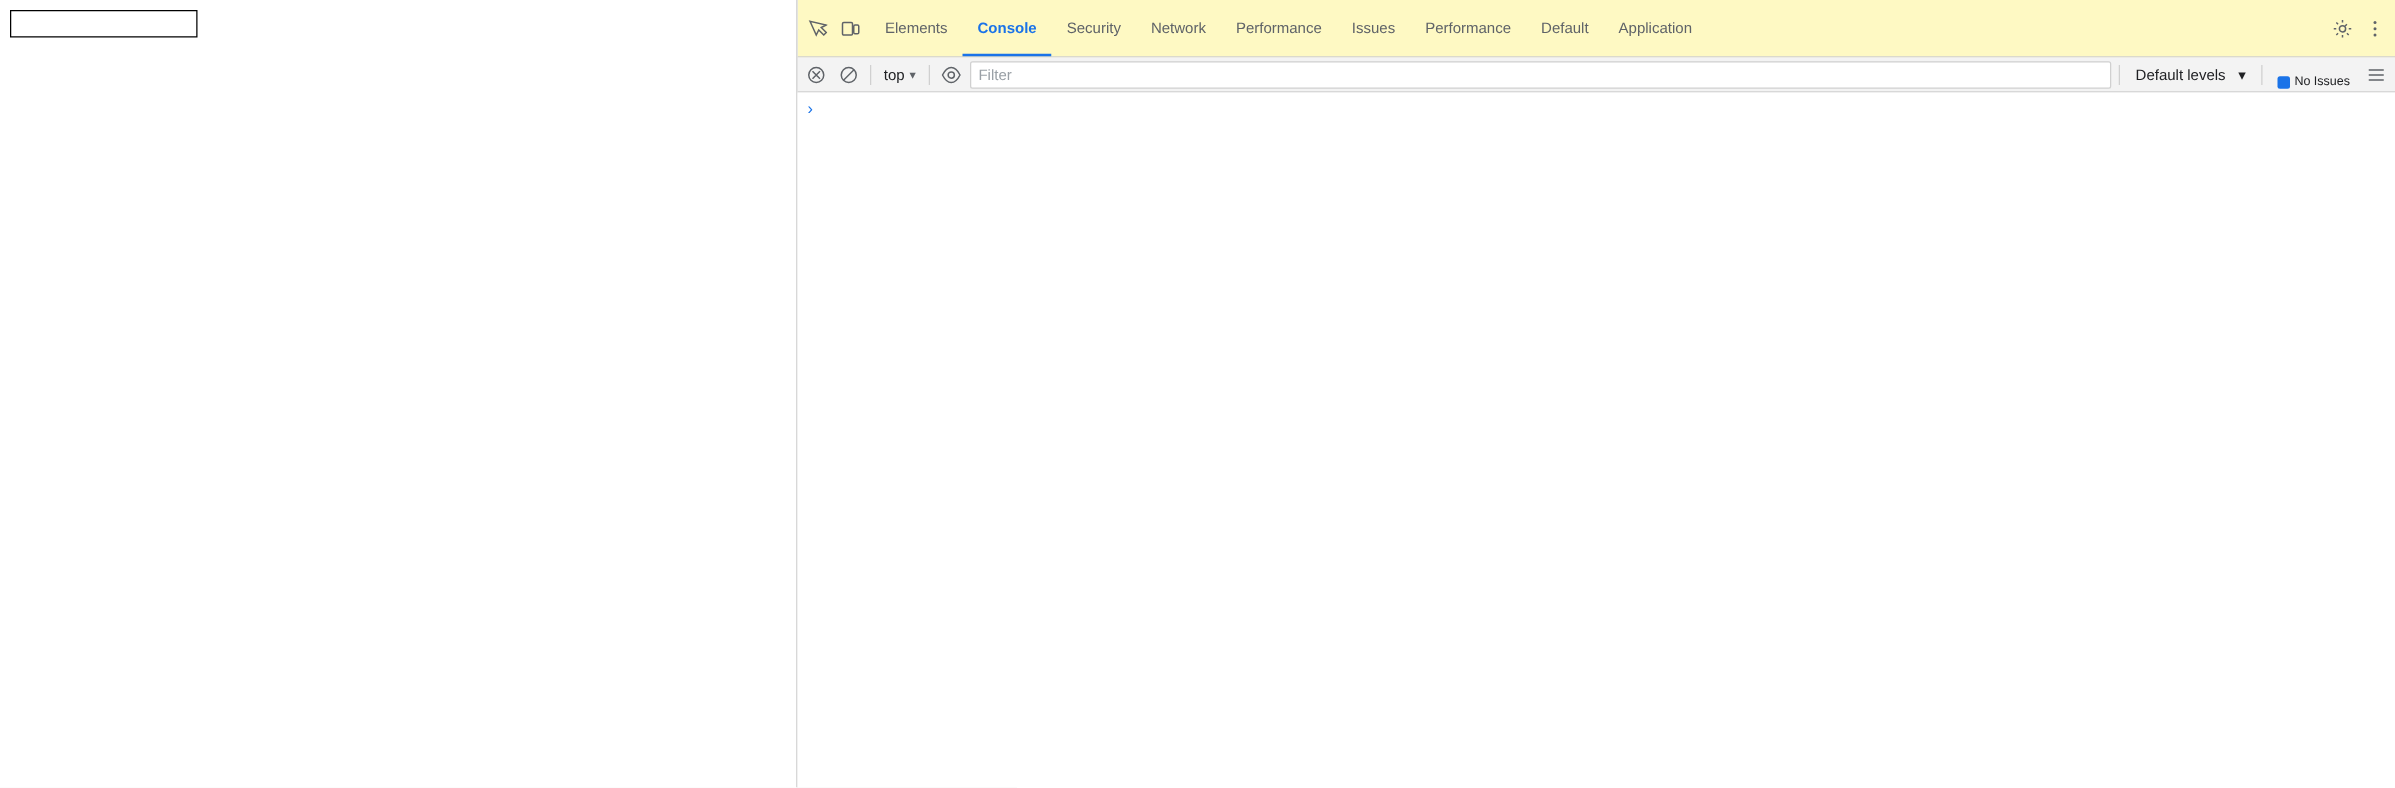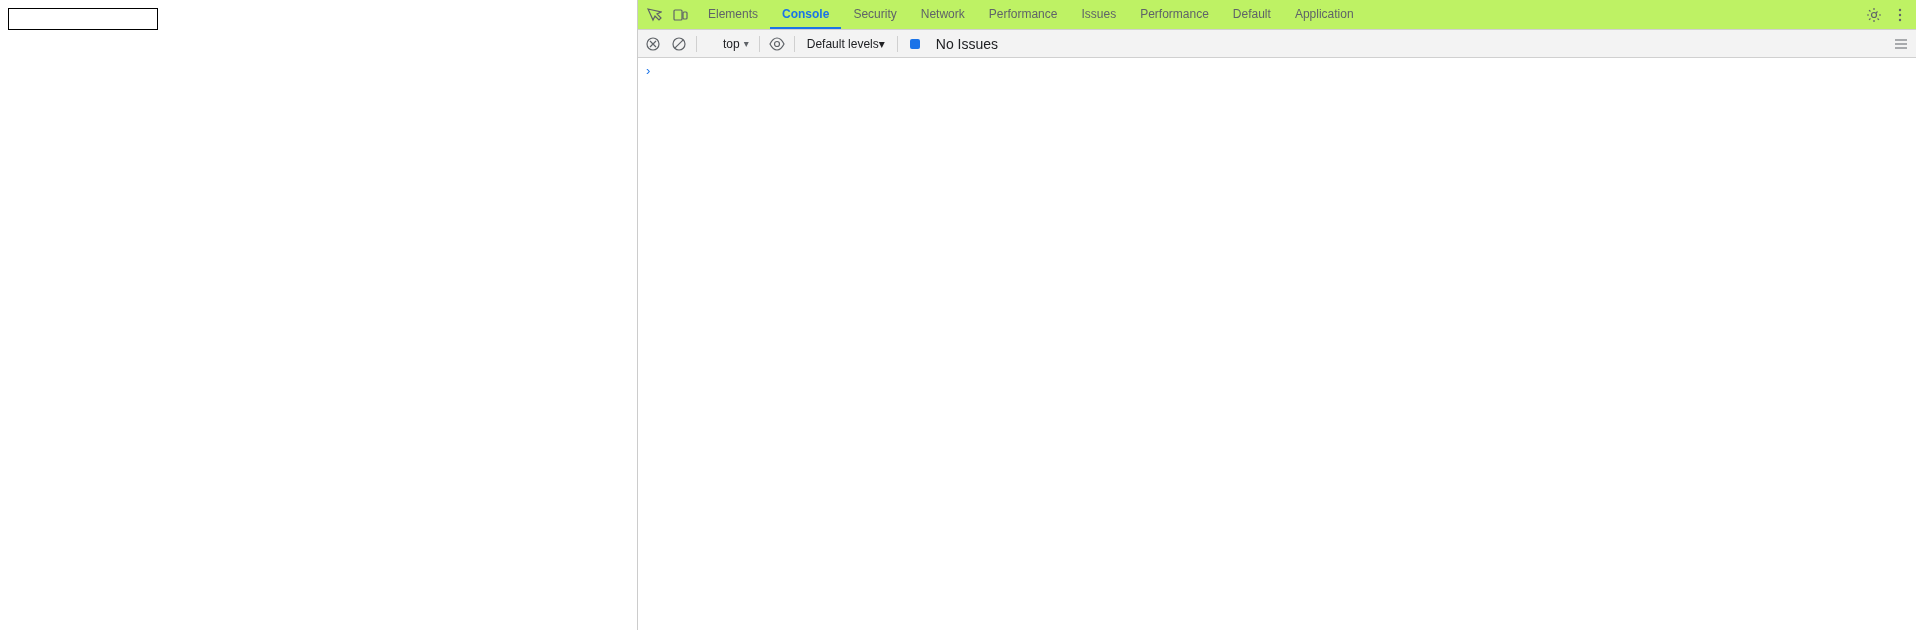--- a/index.html
+++ b/index.html
@@ -44,23 +44,23 @@
       display: flex;
       flex-direction: column;
       background: #f3f3f3;
       min-width: 0;
     }
 
     
     .devtools-tabs-bar {
       display: flex;
       align-items: center;
-      background: #bef264;
+      background: #fef9c3;
       border-bottom: 1px solid #d0d0d0;
-      height: 30px;
+      height: 46px;
       flex-shrink: 0;
     }
 
     .devtools-toolbar-icons {
       display: flex;
       align-items: center;
       padding: 0 4px;
       gap: 2px;
     }
 
@@ -142,21 +142,20 @@
       align-items: center;
       background: #f3f3f3;
       border: none;
       height: 22px;
       padding: 0 4px;
       cursor: pointer;
       font-size: 12px;
       color: #202124;
       gap: 4px;
       border-radius: 2px;
-      margin-left: 16px;
     }
 
     .context-selector-arrow {
       color: #5f6368;
       font-size: 10px;
     }
 
     .eye-icon-btn {
       width: 22px;
       height: 22px;
@@ -184,39 +183,39 @@
       border-radius: 2px;
     }
 
     .filter-input::placeholder {
       color: #9aa0a6;
     }
 
     .log-levels-btn {
       display: flex;
       align-items: center;
-      gap: 0;
+      gap: 10px;
       height: 22px;
       padding: 0 6px;
       cursor: pointer;
       font-size: 12px;
       color: #202124;
       background: none;
       border: none;
       border-radius: 2px;
       white-space: nowrap;
     }
 
     .no-issues-badge {
       display: flex;
-      align-items: center;
-      gap: 16px;
+      align-items: flex-end;
+      gap: 4px;
       height: 22px;
       padding: 0 6px;
-      font-size: 14px;
+      font-size: 10px;
       color: #202124;
       white-space: nowrap;
     }
 
     .issues-dot {
       width: 10px;
       height: 10px;
       background: #1a73e8;
       border-radius: 2px;
       flex-shrink: 0;
@@ -369,20 +368,21 @@
 
     <div class="devtools-separator"></div>
 
     <button class="eye-icon-btn" title="Live expression">
       <svg width="16" height="16" viewBox="0 0 16 16" fill="none">
         <path d="M1 8 C3 4 6 2 8 2 C10 2 13 4 15 8 C13 12 10 14 8 14 C6 14 3 12 1 8Z" stroke="#5f6368" stroke-width="1.2" fill="none"></path>
         <circle cx="8" cy="8" r="2.5" stroke="#5f6368" stroke-width="1.2" fill="none"></circle>
       </svg>
     </button>
 
+    <input class="filter-input" type="text" placeholder="Filter" style="">
 
     <div class="devtools-separator"></div>
 
     <button class="log-levels-btn" title="Log levels">
       <span>Default levels</span>
       <span>▾</span>
     </button>
 
     <div class="devtools-separator"></div>
 

